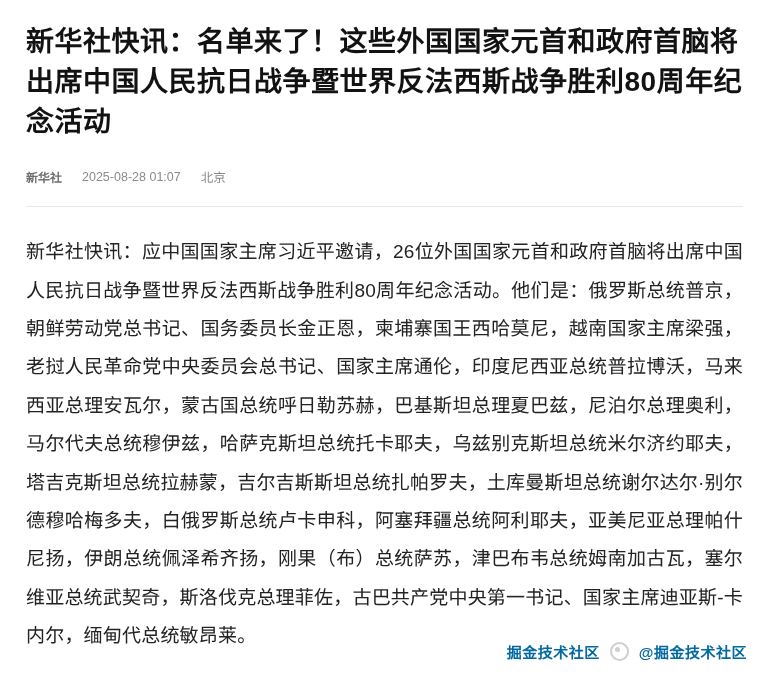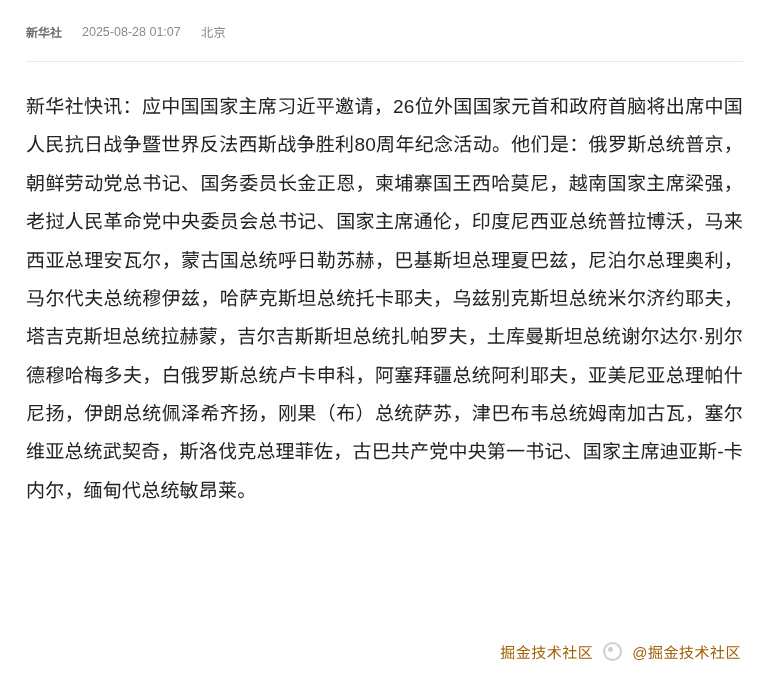--- a/index.html
+++ b/index.html
@@ -51,28 +51,28 @@
     line-height: 2.02;
     color: #222222;
     letter-spacing: 0.2px;
     text-align: justify;
   }
   .body-text p {
     margin: 0 0 22px 0;
   }
   .watermark {
     position: absolute;
-    right: 28px;
+    right: 22px;
     bottom: 14px;
     display: flex;
     align-items: center;
     gap: 10px;
     font-size: 15px;
-    color: #a16207;
-    font-weight: normal;
+    color: #0369a1;
+    font-weight: bold;
     letter-spacing: 0.5px;
   }
   .wm-logo {
     display: inline-flex;
     align-items: center;
     gap: 5px;
   }
   .wm-dot {
     width: 15px;
     height: 15px;
@@ -89,20 +89,21 @@
     width: 5px;
     height: 5px;
     border-radius: 50%;
     background: #cfcfcf;
   }
 </style>
 </head>
 <body>
 
 <div class="article">
+  <h1 class="headline">新华社快讯：名单来了！这些外国国家元首和政府首脑将出席中国人民抗日战争暨世界反法西斯战争胜利80周年纪念活动</h1>
 
   <div class="meta">
     <span class="source">新华社</span>
     <span>2025-08-28 01:07</span>
     <span>北京</span>
   </div>
 
   <div class="divider"></div>
 
   <div class="body-text">

